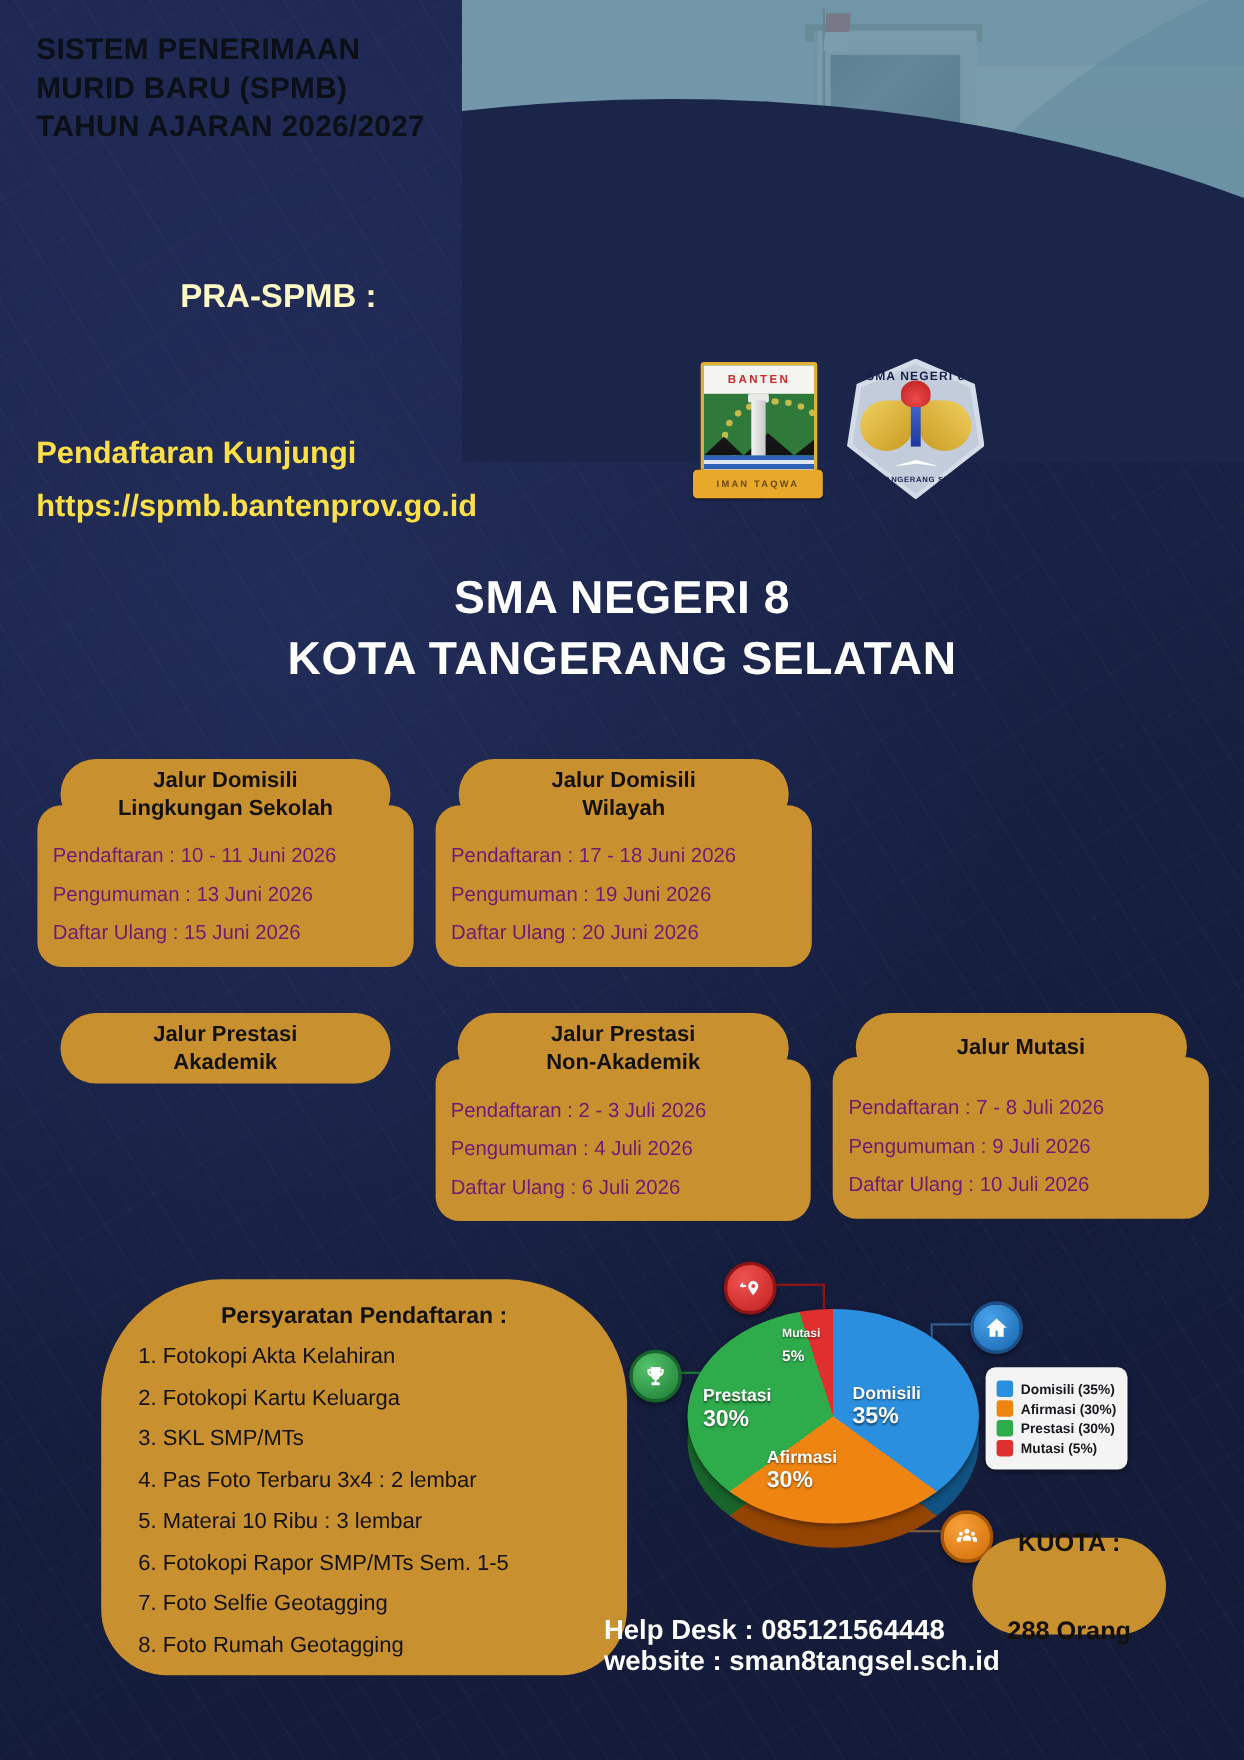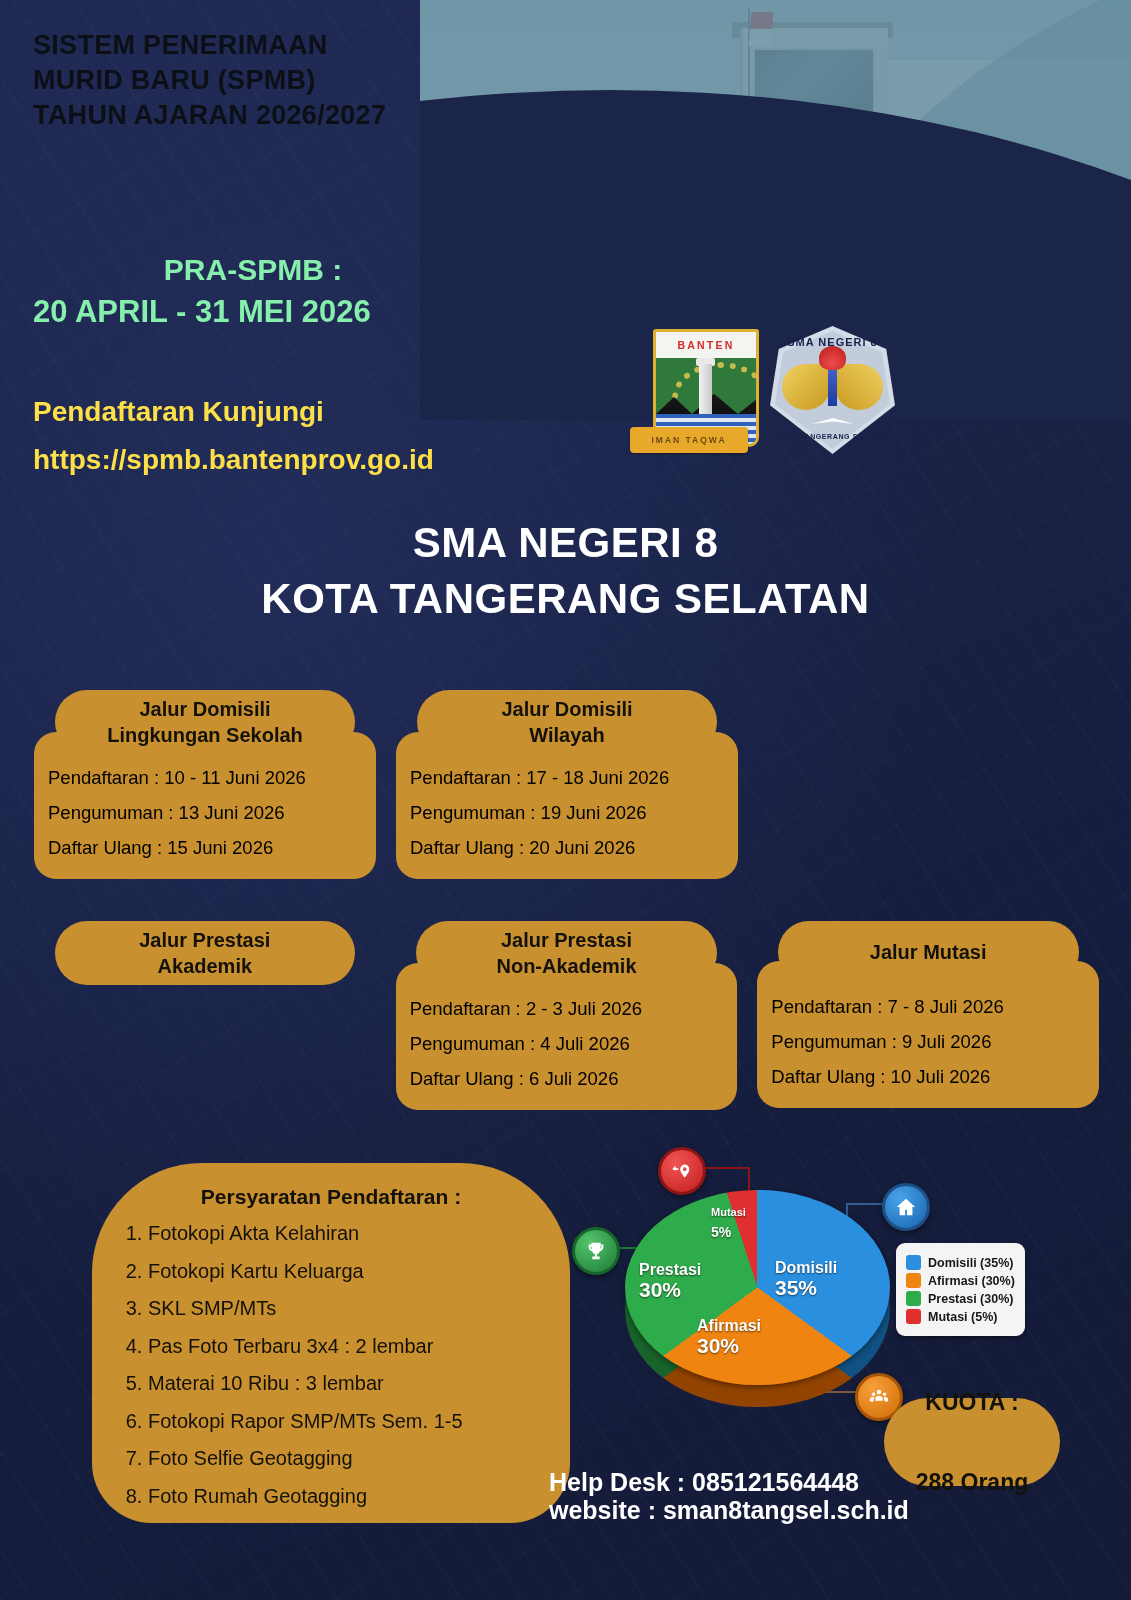--- a/index.html
+++ b/index.html
@@ -70,31 +70,31 @@
     border-radius:50%;background:#1b2449;}
   .navy-curve2{position:absolute;left:-240px;top:245px;width:1500px;height:1500px;
     border-radius:50%;background:#1b2449;}
 
   
   .header-text{position:absolute;left:33px;top:28px;z-index:12;}
   .header-text div{font-size:27px;font-weight:bold;color:#0c1016;line-height:35px;
     letter-spacing:.3px;}
 
   
-  .pra{position:absolute;left:33px;top:250px;z-index:12;color:#86efac;}
+  .pra{position:absolute;left:33px;top:250px;z-index:12;color:#fef9c3;}
   .pra .l1{font-size:30px;font-weight:bold;text-align:center;width:440px;line-height:40px;}
   .pra .l2{font-size:31px;font-weight:bold;line-height:44px;}
   .reg{position:absolute;left:33px;top:388px;z-index:12;color:#fde047;}
   .reg .r1{font-size:28px;font-weight:bold;line-height:48px;}
   .reg .r2{font-size:28px;font-weight:bold;line-height:48px;}
 
   
   .logos{position:absolute;left:630px;top:325px;z-index:12;display:flex;gap:22px;align-items:center;}
   .logo-banten{position:relative;width:118px;height:130px;}
-  .lb-shield{position:absolute;left:23px;top:4px;width:100px;height:112px;
+  .lb-shield{position:absolute;left:7px;top:4px;width:100px;height:112px;
     background:#2f7a3a;border:3px solid #e0b030;border-radius:3px 3px 10px 10px;overflow:hidden;}
   .lb-top{position:absolute;left:0;top:0;width:100%;height:26px;background:#f4f4f0;
     display:flex;align-items:center;justify-content:center;}
   .lb-top span{color:#d12b2b;font-size:10.5px;font-weight:bold;letter-spacing:2.2px;}
   .lb-tower{position:absolute;left:43px;top:32px;width:13px;height:52px;
     background:linear-gradient(90deg,#f2f2f2,#c9c9c9);}
   .lb-tower-top{position:absolute;left:40px;top:26px;width:19px;height:8px;background:#e9e9e9;border-radius:2px;}
   .lb-hills{position:absolute;left:0;bottom:30px;width:100%;height:26px;
     background:linear-gradient(180deg,#1a1a1a,#111);clip-path:polygon(0 100%,18% 35%,36% 100%,58% 22%,82% 100%,100% 45%,100% 100%);}
   .lb-water{position:absolute;left:0;bottom:0;width:100%;height:30px;
@@ -135,21 +135,21 @@
   
   .cards{position:absolute;left:34px;top:690px;width:1065px;z-index:12;}
   .card-row{display:flex;gap:20px;margin-bottom:42px;}
   .card{position:relative;width:342px;}
   .card-head{position:relative;margin:0 auto;width:88%;min-height:62px;
     background:#c8902f;border-radius:36px;display:flex;align-items:center;justify-content:center;
     text-align:center;padding:6px 12px;box-sizing:border-box;z-index:2;}
   .card-head span{font-size:20px;font-weight:bold;color:#14110a;line-height:26px;}
   .card-body{position:relative;margin-top:-22px;background:#c8902f;border-radius:22px;
     padding:28px 14px 14px 14px;box-sizing:border-box;min-height:112px;}
-  .card-body div{font-size:18.5px;color:#000000;line-height:35px;white-space:nowrap;}
+  .card-body div{font-size:18.5px;color:#701a75;line-height:35px;white-space:nowrap;}
 
   
   .req{position:absolute;left:92px;top:1163px;width:478px;height:360px;
     background:#c8902f;border-radius:110px 110px 60px 60px;z-index:12;overflow:hidden;
     padding:22px 26px 0 26px;box-sizing:border-box;}
   .req-title{text-align:center;font-size:21px;font-weight:bold;color:#14110a;margin-bottom:6px;}
   .req ol{margin:0;padding-left:30px;}
   .req li{font-size:20px;color:#14110a;line-height:37.5px;}
 
   
@@ -271,21 +271,20 @@
   </div>
 
   <div class="header-text">
     <div>SISTEM PENERIMAAN</div>
     <div>MURID BARU (SPMB)</div>
     <div>TAHUN AJARAN 2026/2027</div>
   </div>
 
   <div class="pra">
     <div class="l1">PRA-SPMB :</div>
-    <div class="l2">20 APRIL - 31 MEI 2026</div>
   </div>
   <div class="reg">
     <div class="r1">Pendaftaran Kunjungi</div>
     <div class="r2">https://spmb.bantenprov.go.id</div>
   </div>
 
   <div class="logos">
     <div class="logo-banten">
       <div class="lb-shield">
         <div class="lb-top">

